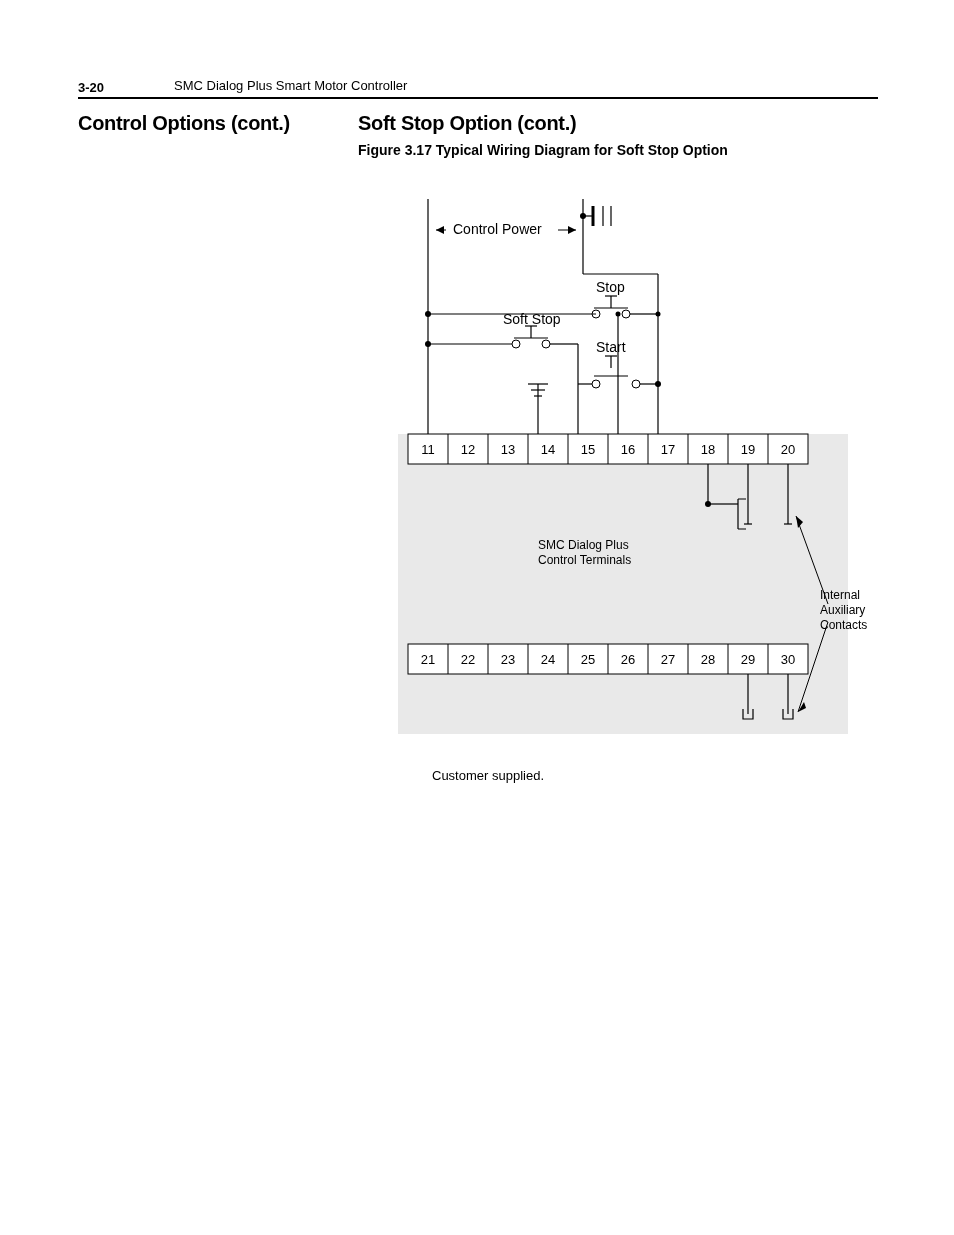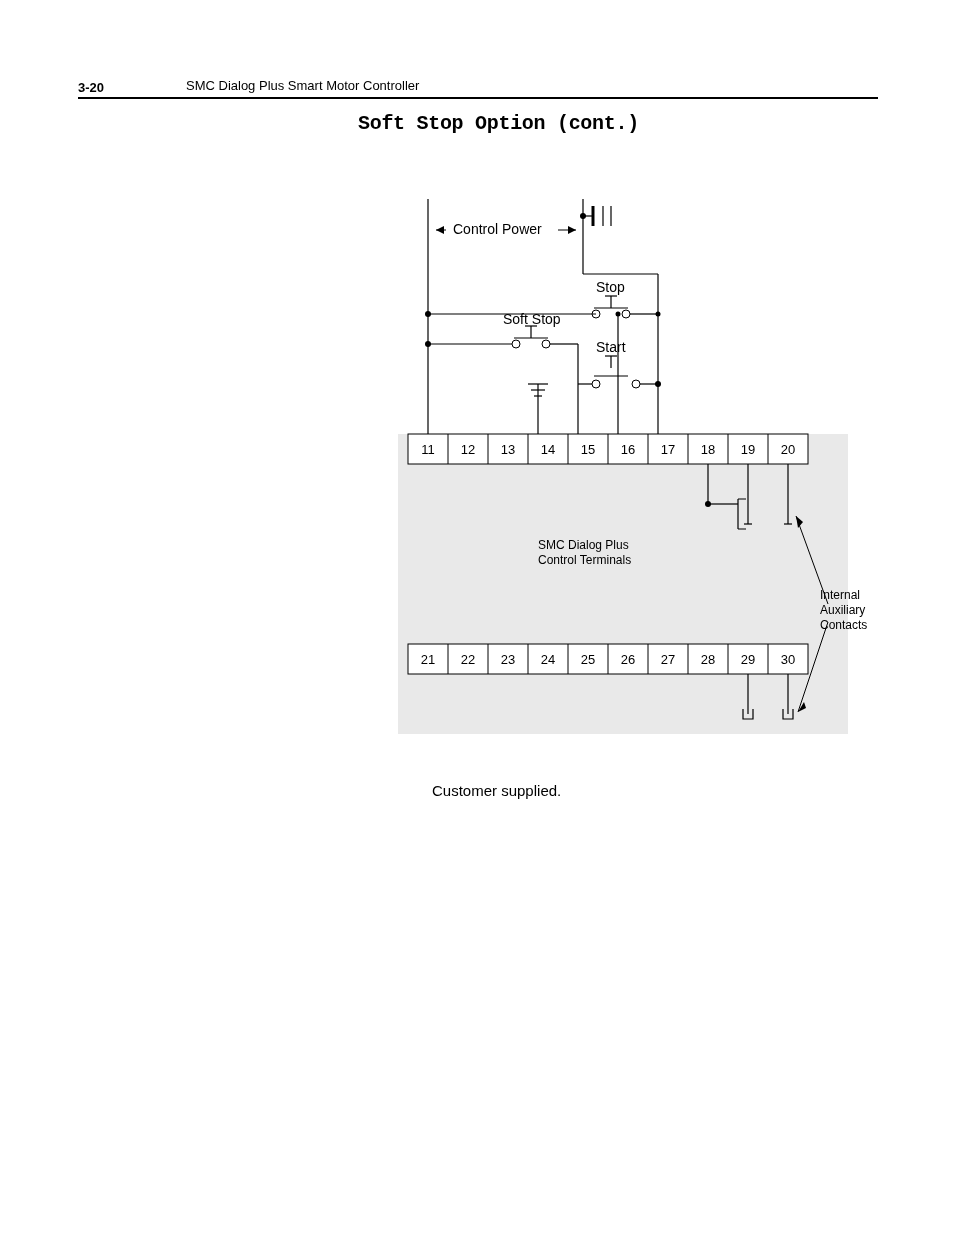--- a/index.html
+++ b/index.html
@@ -1,41 +1,43 @@
 <!DOCTYPE html>
 <html><head>
 <meta charset="utf-8">
 <style>
   * { box-sizing: border-box; margin: 0; padding: 0; }
   html, body { width: 954px; height: 1235px; background: #fff; font-family: Arial, Helvetica, sans-serif; color: #000; }
   .page { position: relative; width: 776px; height: 1235px; }
   .header-area { position: absolute; left: 78px; top: 78px; width: 800px; }
   .page-num { font-weight: bold; font-size: 13px; }
-  .header-title { font-size: 13px; position: absolute; left: 108px; top: 0; }
+  .header-title { font-size: 13px; position: absolute; left: 96px; top: 0; }
   .hr { position: absolute; left: 78px; top: 97px; width: 800px; height: 2px; background: #000; }
   .h1-left { position: absolute; left: 78px; top: 112px; font-size: 20px; font-weight: bold; font-family: "Arial Narrow", Arial, sans-serif; letter-spacing: -0.3px; }
-  .h1-right { position: absolute; left: 358px; top: 112px; font-size: 20px; font-weight: bold; font-family: Liberation Mono, monospace; letter-spacing: -0.3px; }
+  .h1-right { position: absolute; left: 358px; top: 112px; font-size: 20px; font-weight: bold; font-family: Liberation Sans, sans-serif; letter-spacing: -0.3px; }
   .fig-caption { position: absolute; left: 358px; top: 142px; font-size: 14px; font-weight: bold; font-family: "Arial Narrow", Arial, sans-serif; }
   .diagram { position: absolute; left: 358px; top: 184px; width: 520px; height: 560px; }
-  .footnote { position: absolute; left: 432px; font-size: 15px; font-family: "Arial Narrow", Arial, sans-serif; margin-top: 14px; }
+  .footnote { position: absolute; left: 432px; font-size: 13px; font-family: "Arial Narrow", Arial, sans-serif; }
   svg text.lbl { font-family: "Arial Narrow", Arial, sans-serif; font-size: 14px; }
   svg text.term { font-family: "Arial Narrow", Arial, sans-serif; font-size: 13px; text-anchor: middle; }
   svg text.small { font-family: Arial, sans-serif; font-size: 12px; }
 </style>
 </head>
 <body>
 <div class="page">
 
 <div class="header-area">
   <span class="page-num">3-20</span>
   <span class="header-title">SMC Dialog Plus Smart Motor Controller</span>
 </div>
 <div class="hr"></div>
 
+<div class="h1-left">Control Options (cont.)</div>
 <div class="h1-right">Soft Stop Option (cont.)</div>
+<div class="fig-caption">Figure 3.17 Typical Wiring Diagram for Soft Stop Option</div>
 
 <div class="diagram">
 <svg width="520" height="560" viewBox="0 0 520 560">
 
   <rect x="40" y="250" width="450" height="300" fill="#e9e9e9"></rect>
 
   <line x1="70" y1="15" x2="70" y2="250" stroke="#000" stroke-width="1.2"></line>
   <line x1="225" y1="15" x2="225" y2="90" stroke="#000" stroke-width="1.2"></line>
 
   <line x1="235" y1="22" x2="235" y2="42" stroke="#000" stroke-width="3"></line>

